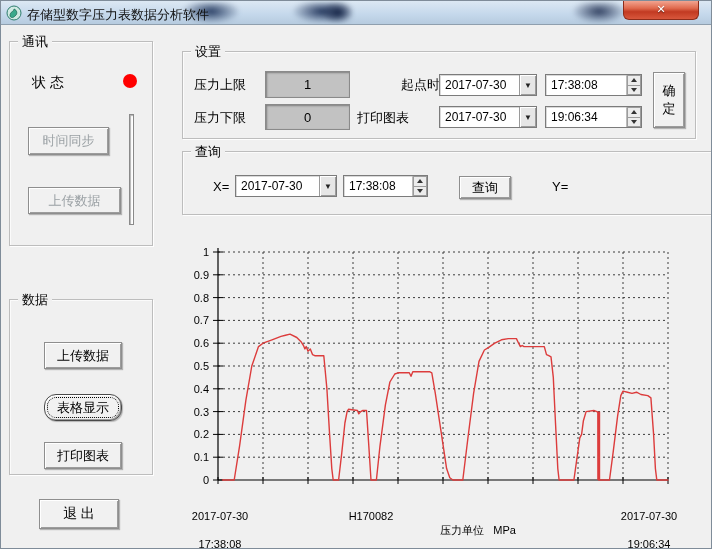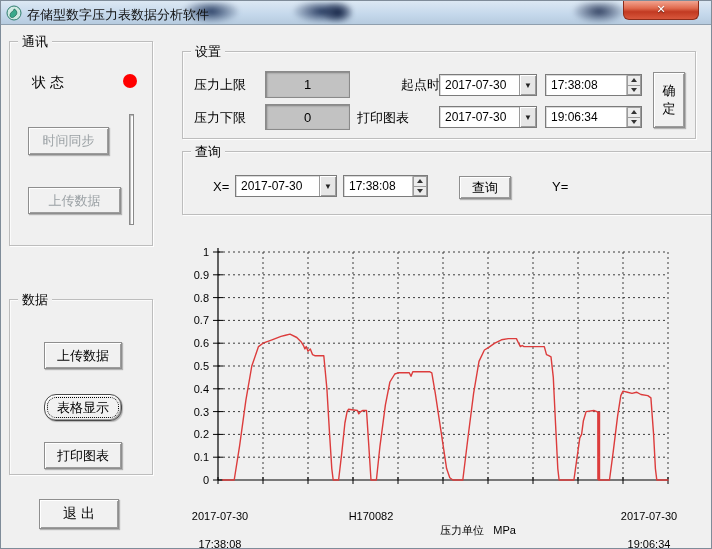--- a/index.html
+++ b/index.html
@@ -162,21 +162,21 @@
     <span class="lbl" style="left:369px; top:27px;">Y=</span>
   </div>
 
   <div class="groupbox" style="left:8px; top:278px; width:144px; height:176px;margin-top:20px;">
     <span class="gb-title">数据</span>
     <button class="btn" style="left:34px; top:42px; width:78px; height:27px;">上传数据</button>
     <button class="btn focused" style="left:34px; top:94px; width:78px; height:27px;border-radius:12px;">表格显示</button>
     <button class="btn" style="left:34px; top:142px; width:78px; height:27px;text-align:right;">打印图表</button>
   </div>
 
-  <button class="btn" style="left:38px; top:498px; width:80px; height:30px; font-size:14px;">退 出</button>
+  <button class="btn" style="left:38px; top:498px; width:80px; height:30px; font-size:14px;font-family:Liberation Serif, serif;">退 出</button>
 
   <svg id="chart-svg" style="position:absolute; left:183px; top:243px;" width="512" height="242">
       <line x1="34" y1="213.2" x2="484" y2="213.2" stroke="#3c3c3c" stroke-width="1" stroke-dasharray="2,3"></line>
       <line x1="34" y1="190.4" x2="484" y2="190.4" stroke="#3c3c3c" stroke-width="1" stroke-dasharray="2,3"></line>
       <line x1="34" y1="167.6" x2="484" y2="167.6" stroke="#3c3c3c" stroke-width="1" stroke-dasharray="2,3"></line>
       <line x1="34" y1="144.8" x2="484" y2="144.8" stroke="#3c3c3c" stroke-width="1" stroke-dasharray="2,3"></line>
       <line x1="34" y1="122" x2="484" y2="122" stroke="#3c3c3c" stroke-width="1" stroke-dasharray="2,3"></line>
       <line x1="34" y1="99.20000000000002" x2="484" y2="99.20000000000002" stroke="#3c3c3c" stroke-width="1" stroke-dasharray="2,3"></line>
       <line x1="34" y1="76.4" x2="484" y2="76.4" stroke="#3c3c3c" stroke-width="1" stroke-dasharray="2,3"></line>
       <line x1="34" y1="53.60000000000002" x2="484" y2="53.60000000000002" stroke="#3c3c3c" stroke-width="1" stroke-dasharray="2,3"></line>

